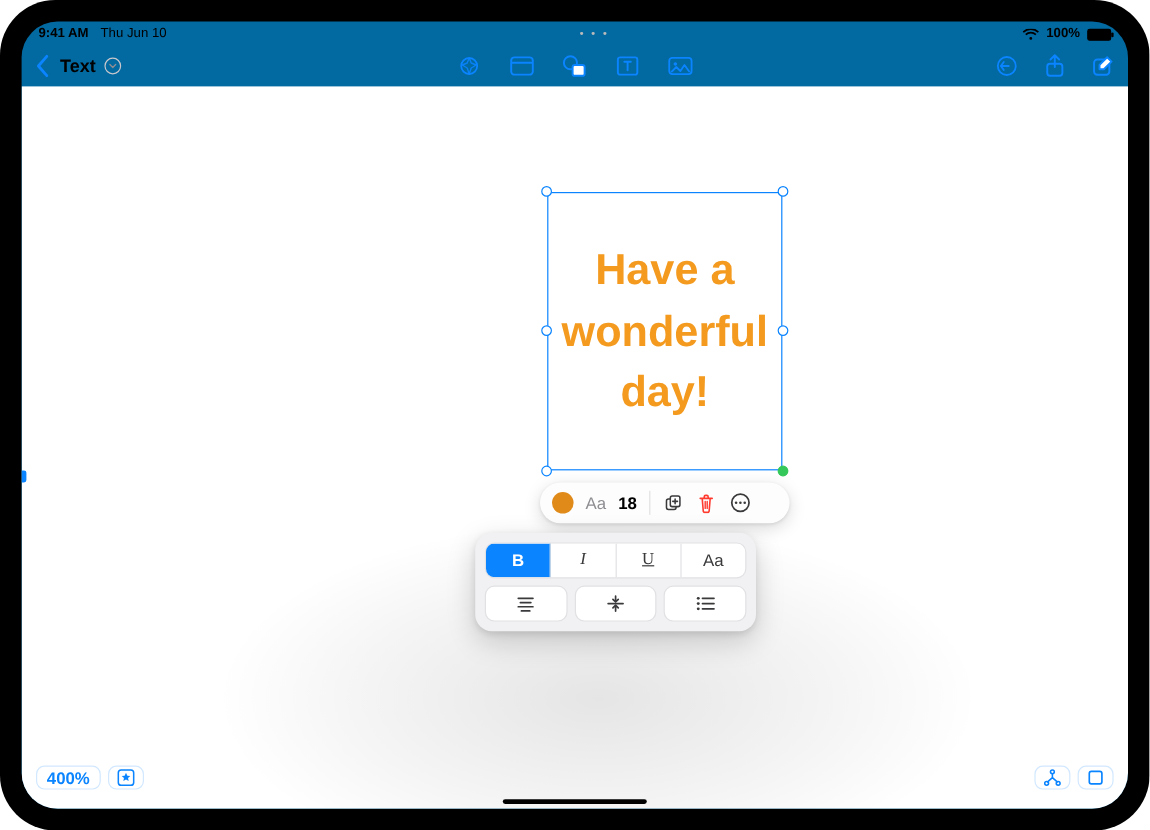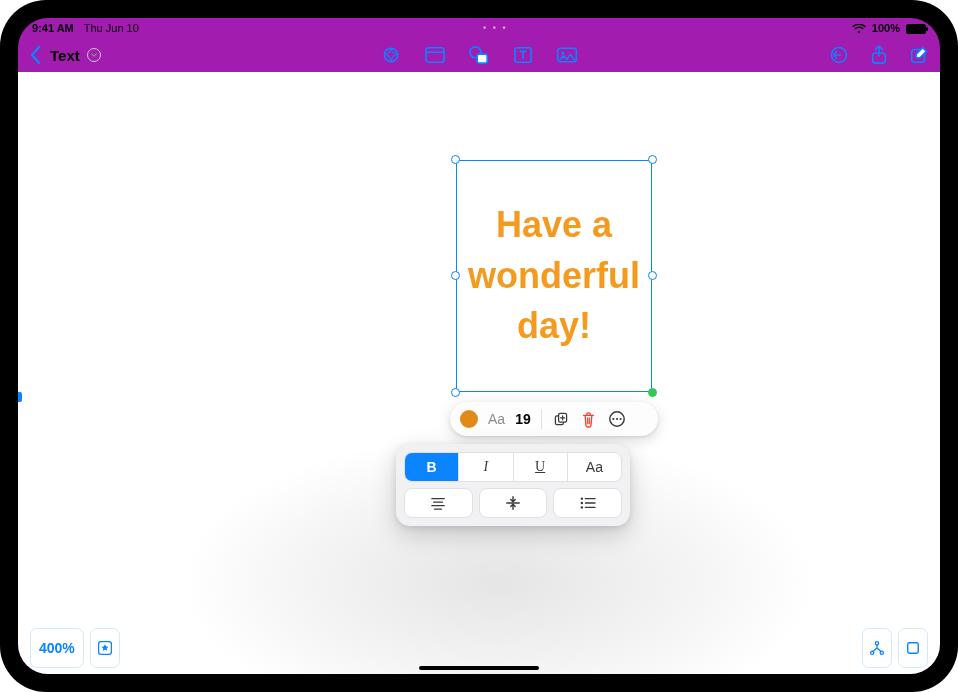--- a/index.html
+++ b/index.html
@@ -6,21 +6,21 @@
   html, body { width: 958px; height: 692px; font-family: -apple-system, "Helvetica Neue", Arial, sans-serif; }
   .device {
     width: 958px; height: 692px;
     background: #000;
     border-radius: 46px;
     padding: 18px;
     position: relative;
   }
   .screen {
     width: 100%; height: 100%;
-    background: #a21caf;
+    background: #0369a1;
     border-radius: 30px;
     position: relative;
     overflow: hidden;
   }
   
   .statusbar {
     height: 20px;
     display: flex;
     align-items: center;
     padding: 0 14px;
@@ -176,21 +176,21 @@
     left: 0; right: 0; bottom: 0;
     height: 46px;
     display: flex; align-items: center;
     padding: 0 12px 6px 12px;
   }
   .zoom-group { display: flex; gap: 6px; align-items: center; }
   .zoom-chip, .star-chip, .br-chip {
     border: 1px solid #d2e8ff;
     background: #fff;
     border-radius: 7px;
-    height: 40px;
+    height: 20px;
     display: flex; align-items: center; justify-content: center;
     color: #0a84ff; font-weight: 700; font-size: 14px;
     padding: 0 8px;
   }
   .star-chip, .br-chip { width: 30px; padding: 0; }
   .bottom-right { margin-left: auto; display: flex; gap: 6px; }
   .home-ind {
     position: absolute; bottom: 4px; left: 50%; transform: translateX(-50%);
     width: 120px; height: 4px; background: #000; border-radius: 3px;
   }
@@ -305,21 +305,21 @@
         <div class="handle tr"></div>
         <div class="handle bl"></div>
         <div class="handle br"></div>
         <div class="handle ml"></div>
         <div class="handle mr"></div>
       </div>
 
       <div class="strip1">
         <div class="color-dot"></div>
         <span class="aa-label">Aa</span>
-        <span class="size-label">19</span>
+        <span class="size-label">18</span>
         <div class="vdiv"></div>
         <span class="s1-icon">
           <svg width="16" height="16" viewBox="0 0 20 20">
               <rect x="3" y="6" width="10" height="11" rx="2" stroke="#3a3a3c" stroke-width="1.6" fill="none"></rect>
               <rect x="7" y="3" width="10" height="11" rx="2" stroke="#3a3a3c" stroke-width="1.6" fill="#fff"></rect>
               <path d="M12 6v5M9.5 8.5h5" stroke="#3a3a3c" stroke-width="1.6" stroke-linecap="round"></path>
             </svg>
         </span>
         <span class="s1-icon trash">
           <svg width="15" height="17" viewBox="0 0 18 20">

